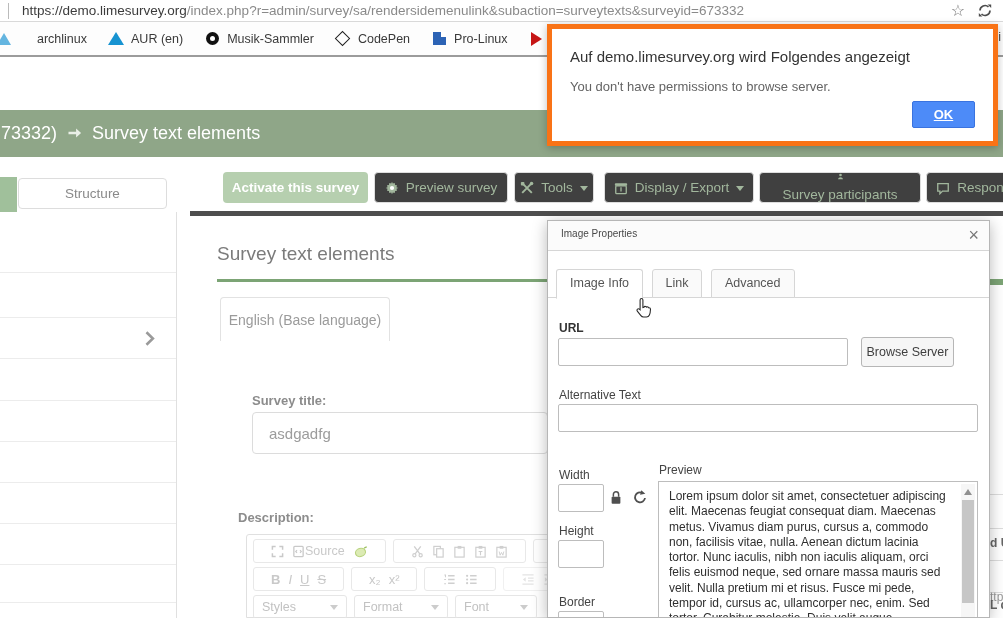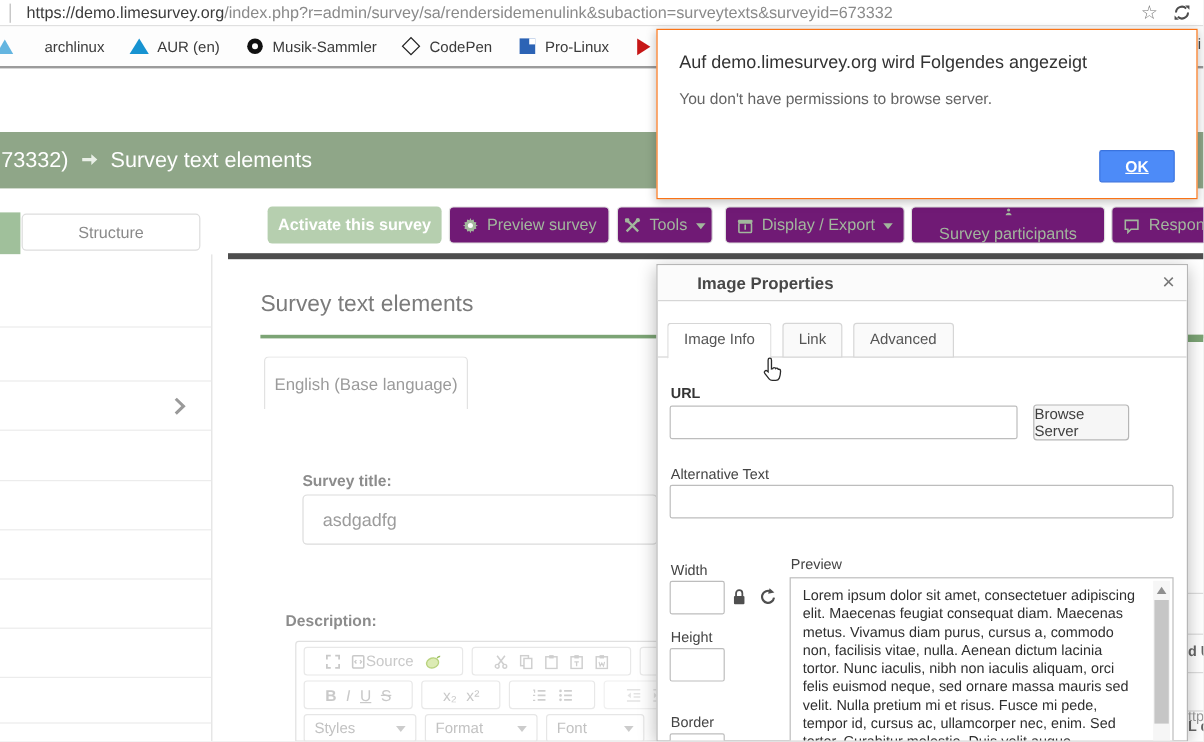--- a/index.html
+++ b/index.html
@@ -24,21 +24,21 @@
   .disc:after{content:"";position:absolute;left:4px;top:4px;width:5px;height:5px;border-radius:50%;background:#fff;}
   .pen{width:11px;height:11px;border:1.6px solid #222;transform:rotate(45deg);}
   .prolinux{width:13px;height:13px;background:#2c63b5;position:relative;}
   .prolinux:after{content:"";position:absolute;right:0;top:0;width:5px;height:5px;background:#fff;}
   .play{width:0;height:0;border-top:7px solid transparent;border-bottom:7px solid transparent;border-left:11px solid #c61616;}
   .bm-partial{right:2px;top:30px;font-size:12.5px;color:#4a4a4a;}
 
   
   .greenbar{left:0;top:110px;width:1003px;height:47px;background:#8fa688;display:flex;align-items:center;gap:9px;padding-left:1px;color:#fff;font-size:18px;}
   .gb-title{font-weight:400;}
-  .toolbtn{height:31px;top:172px;display:flex;align-items:center;justify-content:center;gap:7px;border-radius:4px;font-size:13.5px;background:#701a75;border:1px solid #dedede;color:#a2b79d;white-space:nowrap;}
+  .toolbtn{height:31px;top:172px;display:flex;align-items:center;justify-content:center;gap:7px;border-radius:4px;font-size:13.5px;background:#404040;border:1px solid #dedede;color:#a2b79d;white-space:nowrap;}
   .btn-activate{left:223px;width:145px;background:#b6cfaf;border:none;color:#fff;font-weight:700;}
   .btn-preview{left:374px;width:134px;}
   .btn-tools{left:514px;width:80px;}
   .btn-display{left:604px;width:150px;}
   .btn-participants{left:759px;width:162px;flex-direction:column;}
   .btn-responses{left:926px;width:95px;}
   .caret{width:0;height:0;border-left:4px solid transparent;border-right:4px solid transparent;border-top:5px solid #a2b79d;margin-top:2px;}
   .darkbar{left:190px;top:211px;width:813px;height:5px;background:#4e4e4e;}
 
   
@@ -65,37 +65,37 @@
   .src-label{font-size:12.5px;color:#c9c9c9;}
 
   
   .frag-line{left:990px;width:13px;height:1px;background:#ddd;}
   .frag-green{left:990px;top:279px;width:13px;height:6px;background:#7ca475;}
   .frag-text{left:990px;font-size:12px;color:#666;white-space:nowrap;}
   .frag-bold{font-weight:700;}
   .frag-gray{color:#9a9a9a;margin-top:22px;}
 
   
-  .alert{left:547px;top:24px;width:451px;height:142px;background:#fff;border:1px solid #f97316;box-shadow:0 2px 8px rgba(0,0,0,.25);z-index:40;}
+  .alert{left:547px;top:24px;width:451px;height:122px;background:#fff;border:5px solid #f97316;box-shadow:0 2px 8px rgba(0,0,0,.25);z-index:40;}
   .alert-title{position:absolute;left:18px;top:19px;font-size:15px;color:#333;}
   .alert-msg{position:absolute;left:18px;top:50px;font-size:13px;color:#646464;}
   .alert-ok{position:absolute;right:18px;bottom:13px;width:63px;height:27px;background:#4d8bf8;border:1px solid #3a73df;border-radius:2px;color:#fff;font-size:13px;font-weight:700;display:flex;align-items:center;justify-content:center;text-decoration:underline;}
 
   
   .ipd{left:547px;top:220px;width:443px;height:398px;background:#fff;border:1px solid #b6b6b6;box-shadow:0 3px 14px rgba(0,0,0,.28);z-index:30;overflow:hidden;}
   .ipd-head{position:absolute;left:0;top:0;width:100%;height:30px;background:#fbfbfb;border-bottom:1px solid #d6d6d6;}
-  .ipd-title{position:absolute;left:13px;top:7px;font-size:14px;font-weight:700;color:#484848;margin-left:20px;}
+  .ipd-title{position:absolute;left:13px;top:7px;font-size:10px;font-weight:400;color:#484848;}
   .ipd-close{position:absolute;right:10px;top:3px;font-size:18px;color:#787878;line-height:22px;}
   .ipd-tabs{position:absolute;left:0;top:48px;width:100%;height:29px;border-bottom:1px solid #d6d6d6;padding-left:8px;}
   .ipd-tab{position:relative;display:inline-block;border:1px solid #d6d6d6;border-radius:3px 3px 0 0;padding:6px 13px 7px;font-size:12.5px;color:#555;background:#fafafa;margin-right:4px;top:0px;height:29px;}
   .ipd-tab.active{background:#fff;border-bottom-color:#fff;height:30px;}
   .ipd-label{position:absolute;font-size:12px;color:#444;}
   .ipd-label.bold{font-weight:700;color:#333;}
   .ipd-input{position:absolute;border:1px solid #bdbdbd;border-radius:2px;background:#fff;height:28px;}
-  .browse-btn{position:absolute;left:313px;top:116px;width:80px;height:30px;background:#f6f6f6;border:1px solid #b6b6b6;border-radius:3px;display:flex;align-items:center;justify-content:center;font-size:12.5px;color:#3f3f3f;}
+  .browse-btn{position:absolute;left:313px;top:116px;width:93px;height:30px;background:#f6f6f6;border:1px solid #b6b6b6;border-radius:3px;display:flex;align-items:center;justify-content:center;font-size:12.5px;color:#3f3f3f;}
   .preview-box{position:absolute;left:110px;top:260px;width:320px;height:138px;border:1px solid #bdbdbd;background:#fff;padding:7px 26px 7px 10px;font-size:12px;line-height:15.3px;color:#2f2f2f;overflow:hidden;}
   .pv-scroll{position:absolute;right:2px;top:2px;width:14px;height:134px;background:#f6f6f6;}
   .pv-up{position:absolute;left:3px;top:5px;width:0;height:0;border-left:4px solid transparent;border-right:4px solid transparent;border-bottom:6px solid #8f8f8f;}
   .pv-thumb{position:absolute;left:1px;top:16px;width:12px;height:103px;background:#c6c6c6;}
   .hand-cursor{position:absolute;left:86px;top:76px;z-index:5;}
 </style>
 </head>
 <body>
 
 <div id="screen">

